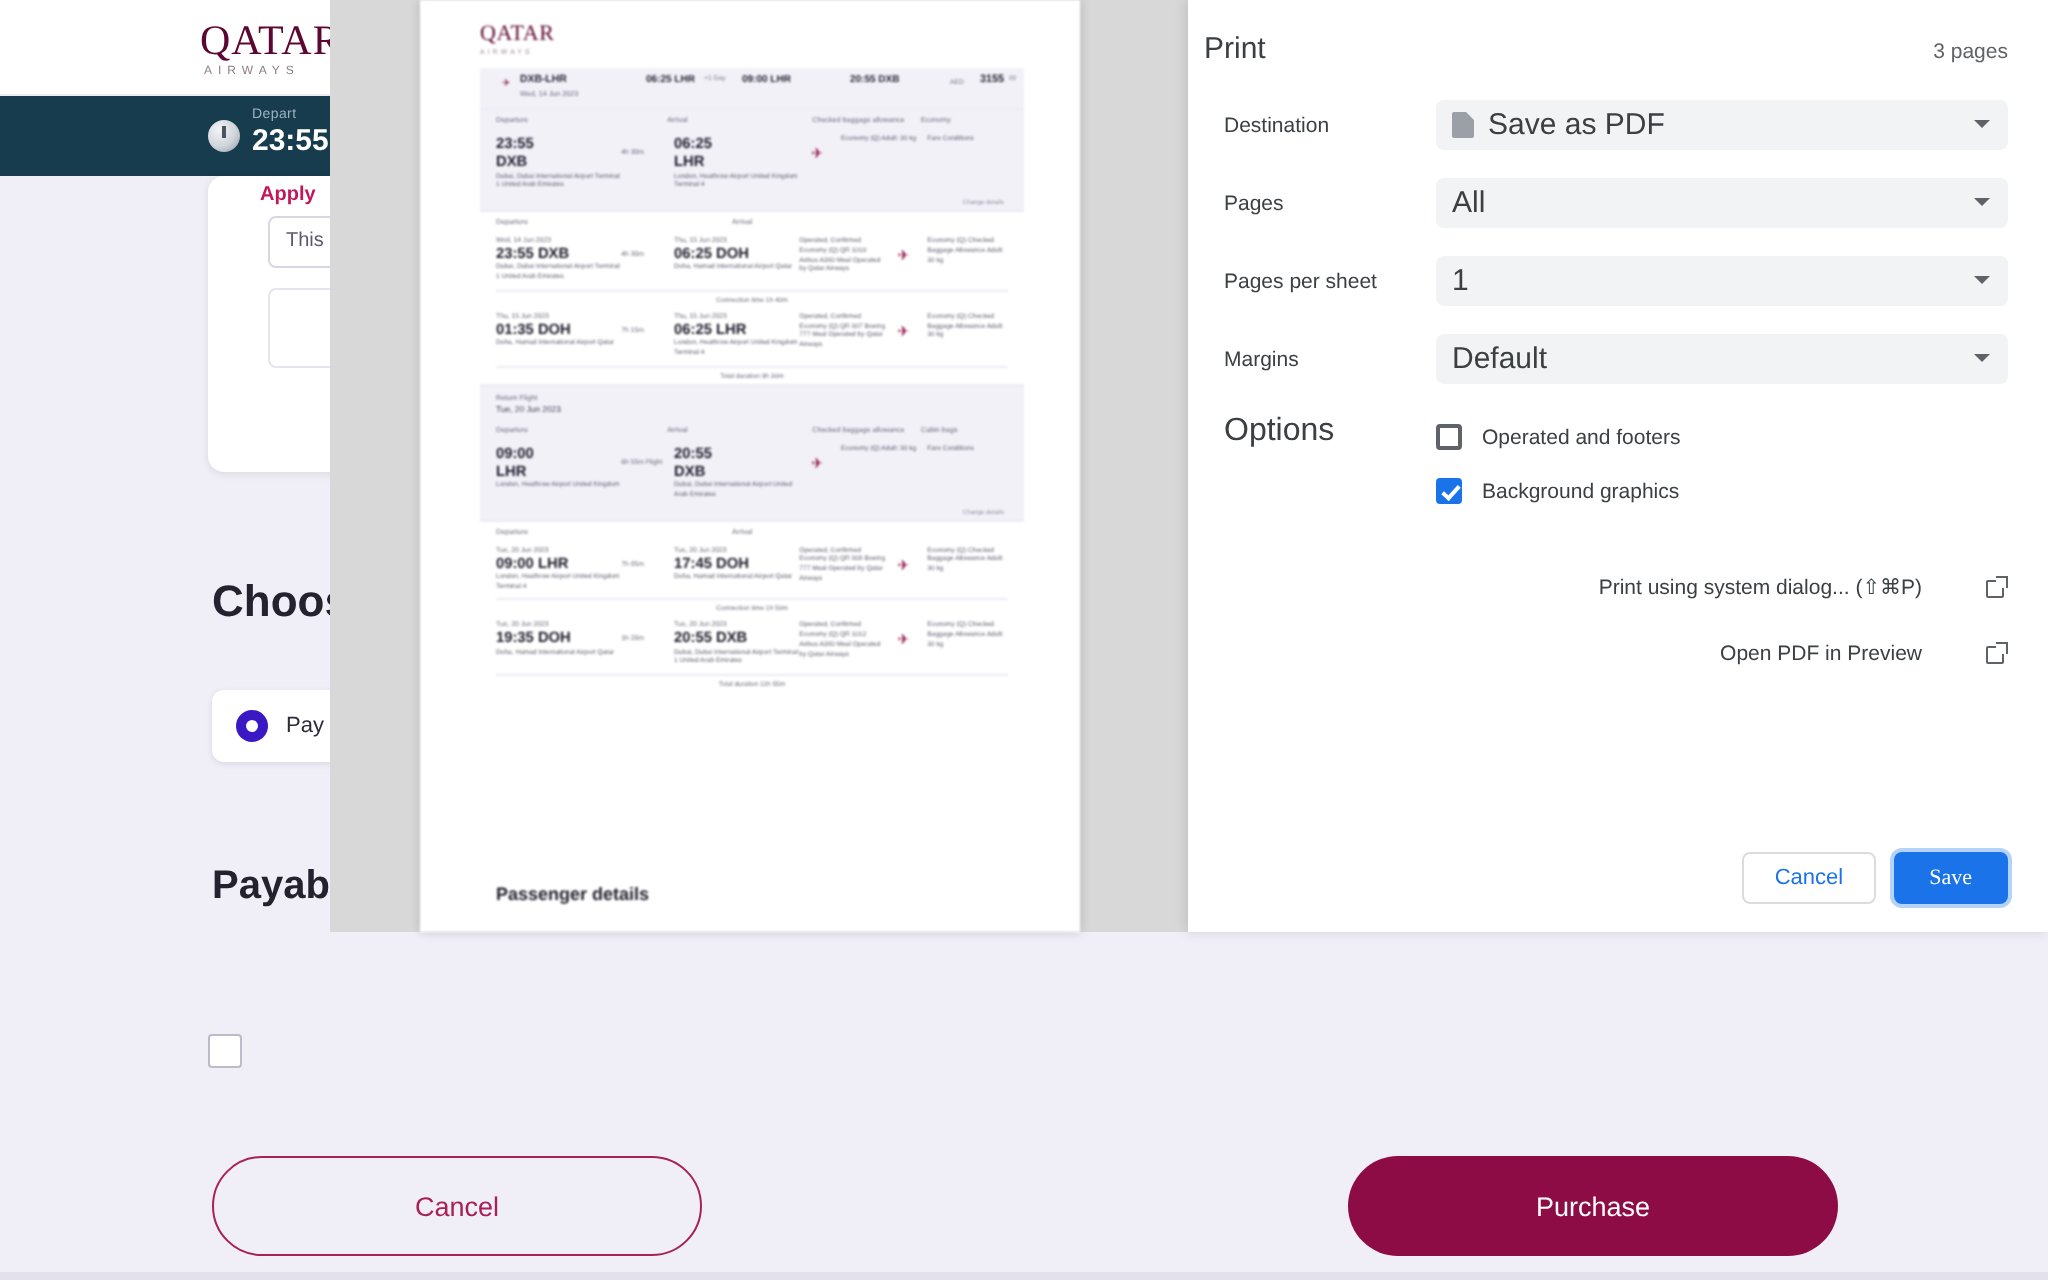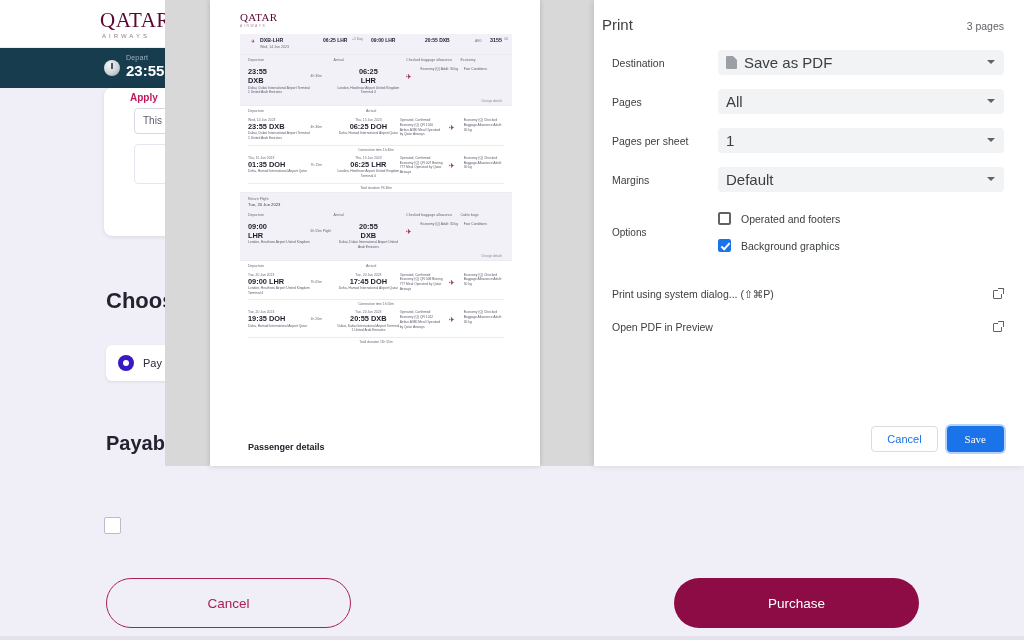--- a/index.html
+++ b/index.html
@@ -178,21 +178,21 @@
     display: flex; font-size: 3.6px; color: #6b6878; padding: 3px 8px 2px 8px;
   }
   .pv-hdr .c-dep { width: 118px; }
   .pv-hdr .c-arr { width: 100px; }
   .pv-hdr .c-op  { width: 75px; }
   .pv-hdr .c-bag { width: 60px; }
 
   .pv-leg { display: flex; padding: 3px 8px 4px 8px; }
   .pv-leg .col-dep { width: 90px; }
   .pv-leg .col-dur { width: 38px; padding-top: 7px; }
-  .pv-leg .col-arr { width: 90px; text-align: center; }
+  .pv-leg .col-arr { width: 90px; }
   .pv-leg .col-mid { width: 30px; position: relative; }
   .pv-leg .col-op  { width: 62px; }
   .pv-leg .col-bag { width: 58px; }
   .pv-date { font-size: 3.4px; color: #6b6878; }
   .pv-time { font-size: 7.4px; font-weight: bold; color: #1f1d2b; line-height: 1.25; }
   .pv-time .code { font-weight: bold; }
   .pv-sub { font-size: 3.3px; color: #5d5a6b; line-height: 1.45; }
   .pv-dur { font-size: 3.4px; color: #6b6878; line-height: 1.5; }
   .pv-op  { font-size: 3.3px; color: #5d5a6b; line-height: 1.45; }
   .pv-bag { font-size: 3.3px; color: #5d5a6b; line-height: 1.45; }
@@ -244,39 +244,39 @@
   .pdf-icon {
     width: 11px; height: 13px; margin-right: 7px; flex: none;
     background: #9aa0a6; border-radius: 1px; position: relative;
   }
   .pdf-icon::after {
     content: ""; position: absolute; right: 0; top: 0;
     border-left: 4px solid transparent; border-top: 4px solid #f1f3f4;
   }
 
   .pd-options { display: flex; padding: 6px 20px 0 18px; }
-  .pd-opt-label { width: 106px; font-size: 10px; color: #3c4043; padding-top: 2px; margin-top: 20px; }
+  .pd-opt-label { width: 106px; font-size: 16px; color: #3c4043; padding-top: 2px; }
   .pd-checks { flex: 1; }
   .pd-check-row { display: flex; align-items: center; gap: 10px; height: 27px; }
   .cb {
     width: 13px; height: 13px; border: 2px solid #5f6368; border-radius: 2px;
     background: #fff; flex: none; cursor: pointer;
   }
   .cb.checked {
     background: #1a73e8; border-color: #1a73e8; position: relative;
   }
   .cb.checked::after {
     content: ""; position: absolute; left: 3px; top: 0px;
     width: 3px; height: 7px; border: solid #fff;
     border-width: 0 2px 2px 0; transform: rotate(42deg);
   }
   .cb-text { font-size: 10.5px; color: #3c4043; }
 
   .pd-link-row {
-    display: flex; align-items: center; justify-content: space-between;
+    display: flex; align-items: center; justify-content: flex-end;
     padding: 0 20px 0 18px; height: 33px; cursor: pointer; gap: 32px;
   }
   .pd-link-text { font-size: 10.5px; color: #3c4043; }
   .ext-icon { width: 11px; height: 11px; position: relative; }
   .ext-icon .box {
     position: absolute; left: 0; bottom: 0; width: 9px; height: 9px;
     border: 1px solid #5f6368; border-radius: 1px;
   }
   .ext-icon .arr {
     position: absolute; right: 0; top: 0; width: 6px; height: 6px;

